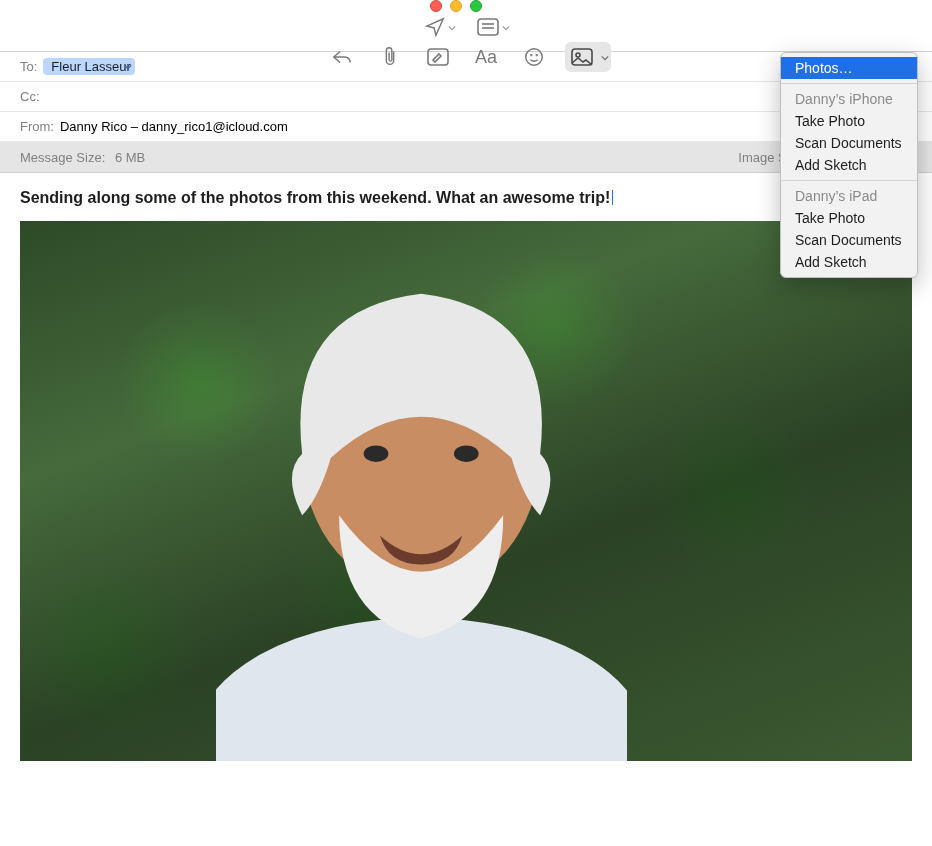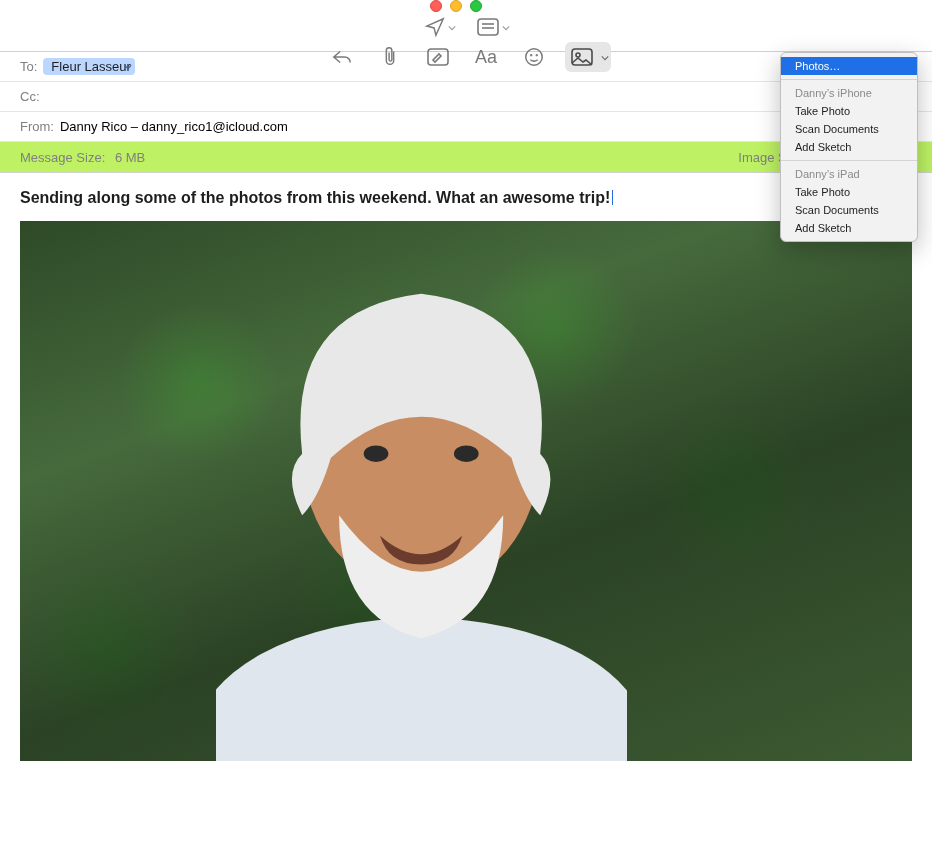--- a/index.html
+++ b/index.html
@@ -32,41 +32,41 @@
   .tb-btn.split{padding-right:12px;}
   .tb-btn .chev{position:absolute;right:2px;top:12px;}
   .flex-spacer{flex:1;}
   .tb-btn.active{background:#e6e6e6;color:#4a4a4a;}
   
   .fields{border-bottom:1px solid var(--border);}
   .row{display:flex;align-items:center;min-height:30px;padding:3px 20px;border-bottom:1px solid #e6e6e6;font-size:13px;}
   .row:last-child{border-bottom:none;}
   .row .label{color:#808080;margin-right:6px;white-space:nowrap;}
   .row .value{color:#000;}
-  .row.size{justify-content:space-between;background:#bef264;}
+  .row.size{justify-content:space-between;background:#e5e5e5;}
   .recipient-token{background:var(--token-bg);color:var(--token-text);border-radius:4px;padding:1px 4px 1px 8px;font-size:13px;position:relative;display:inline-flex;align-items:center;}
   .recipient-token svg{position:absolute;right:3px;top:5px;}
   .img-size{display:flex;align-items:center;gap:6px;}
   .img-size select,.img-size .fake-select{appearance:none;border:1px solid #c8c8c8;border-radius:5px;background:#fff;padding:2px 18px 2px 8px;font-size:13px;height:22px;position:relative;}
   .fake-select::after{content:'';position:absolute;right:6px;top:8px;border-left:4px solid transparent;border-right:4px solid transparent;border-top:5px solid #666;}
   
   .body{padding:16px 0 0 0;}
   .msg-text{padding:0 20px 10px;font-size:16px;font-weight:bold;}
   .cursor{display:inline-block;width:1px;height:15px;background:#1f6fe6;vertical-align:-2px;margin-left:2px;}
   .attachment{margin:4px 20px 0;width:calc(100% - 40px);height:540px;background:linear-gradient(160deg,#2e4a28,#466a3c 30%,#2b4225 60%,#3c5a32);position:relative;overflow:hidden;}
   .attachment::before{content:'';position:absolute;inset:0;background:
     radial-gradient(circle at 20% 30%,rgba(120,180,110,0.5),transparent 10%),
     radial-gradient(circle at 60% 20%,rgba(120,180,110,0.5),transparent 12%),
     radial-gradient(circle at 80% 50%,rgba(90,150,90,0.5),transparent 11%),
     radial-gradient(circle at 40% 70%,rgba(100,160,100,0.5),transparent 13%),
     radial-gradient(circle at 10% 80%,rgba(90,150,90,0.5),transparent 10%);
     mix-blend-mode:overlay;}
   .person{position:absolute;left:22%;bottom:0;width:46%;}
   
-  .menu{position:absolute;top:52px;right:14px;width:138px;background:var(--menu-bg);border:1px solid var(--menu-border);border-radius:6px;box-shadow:0 8px 24px rgba(0,0,0,0.25);padding:4px 0;font-size:11px;z-index:20;}
+  .menu{position:absolute;top:52px;right:14px;width:138px;background:var(--menu-bg);border:1px solid var(--menu-border);border-radius:6px;box-shadow:0 8px 24px rgba(0,0,0,0.25);padding:4px 0;font-size:14px;z-index:20;}
   .menu .item{padding:3px 14px;color:#1d1d1f;white-space:nowrap;}
   .menu .item.header{color:var(--menu-header);pointer-events:none;}
   .menu .item.highlight{background:var(--highlight);color:var(--highlight-text);}
   .menu hr{border:none;border-top:1px solid #d4d4d4;margin:4px 0;}
 </style>
 </head>
 <body>
 
 <div class="toolbar">
   <div class="traffic">

